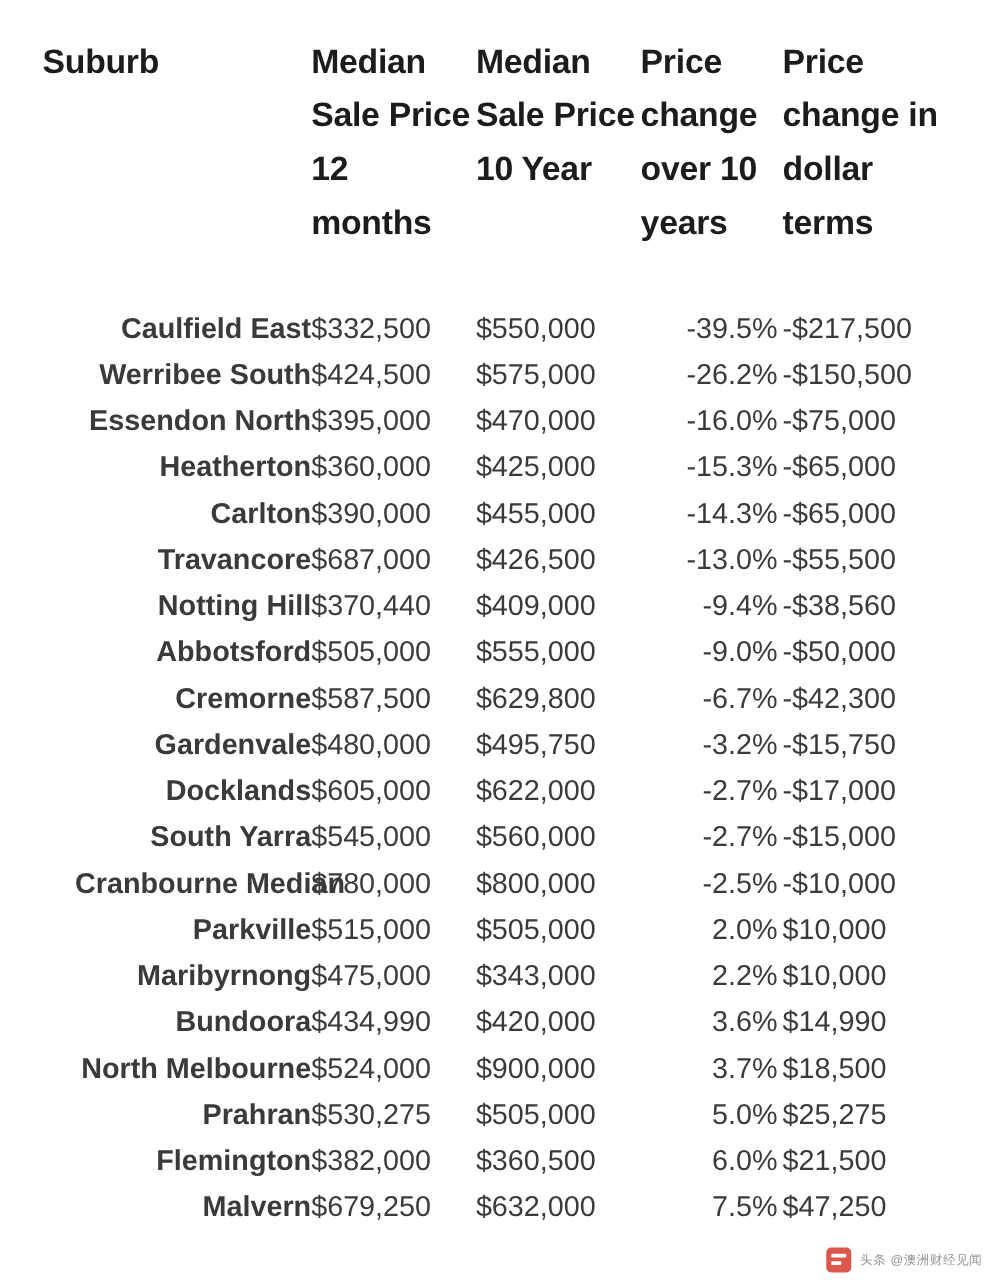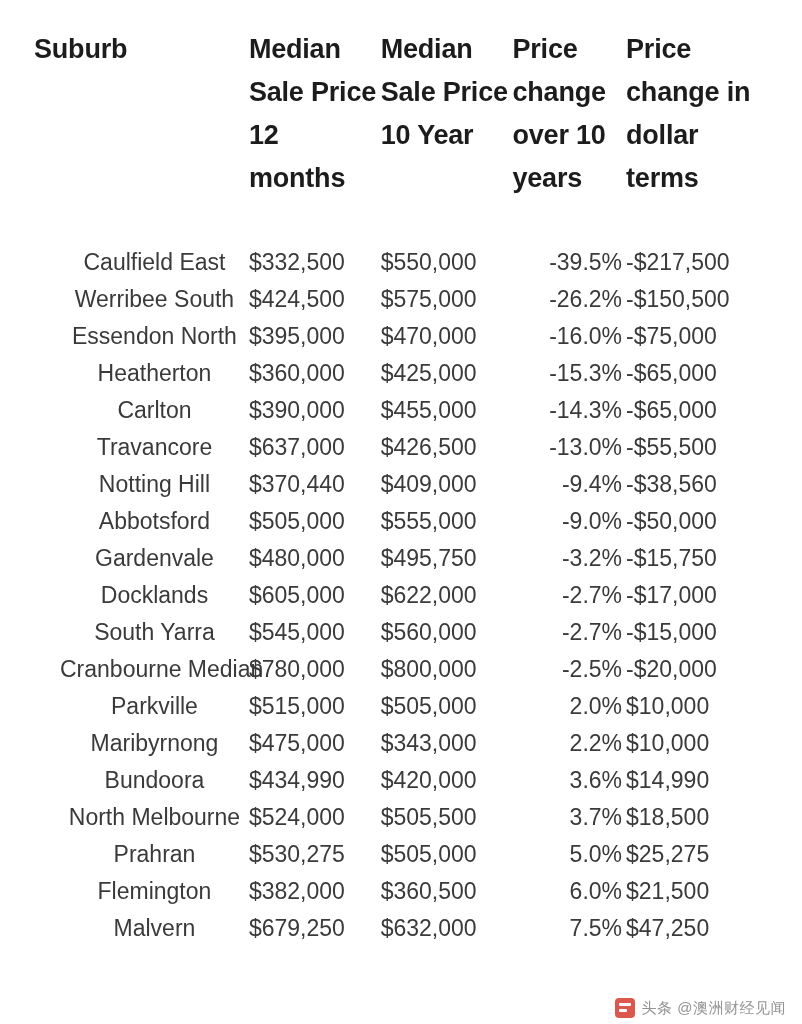--- a/index.html
+++ b/index.html
@@ -44,22 +44,23 @@
   thead th.col-dollar   { width: 140px; }
 
   tbody tr td {
     font-size: 23px;
     line-height: 37px;
     color: #3a3a3a;
     padding: 0;
     white-space: nowrap;
   }
   td.suburb {
-    text-align: center;
+    text-align: right;
     padding-left: 26px;
+    font-weight: bold;
   }
   td.num {
     text-align: left;
   }
   td.pct {
     text-align: right;
     padding-right: 4px;
   }
   td.dollar {
     text-align: left;
@@ -100,21 +101,21 @@
     content: "";
     position: absolute;
     left: 4px;
     top: 11px;
     width: 8px;
     height: 3px;
     background: #ffffff;
     border-radius: 1px;
   }
   .wm-text {
-    font-size: 15px;
+    font-size: 10px;
     color: #8a8a8a;
     letter-spacing: 0.5px;
   }
 </style>
 </head>
 <body>
 
 <div class="page">
 
   <table class="price-table">
@@ -165,40 +166,47 @@
         </tr>
         <tr>
           <td class="suburb">Carlton</td>
           <td class="num">$390,000</td>
           <td class="num">$455,000</td>
           <td class="pct">-14.3%</td>
           <td class="dollar">-$65,000</td>
         </tr>
         <tr>
           <td class="suburb">Travancore</td>
-          <td class="num">$637,000</td>
+          <td class="num">$687,000</td>
           <td class="num">$426,500</td>
           <td class="pct">-13.0%</td>
           <td class="dollar">-$55,500</td>
         </tr>
         <tr>
           <td class="suburb">Notting Hill</td>
           <td class="num">$370,440</td>
           <td class="num">$409,000</td>
           <td class="pct">-9.4%</td>
           <td class="dollar">-$38,560</td>
         </tr>
         <tr>
           <td class="suburb">Abbotsford</td>
           <td class="num">$505,000</td>
           <td class="num">$555,000</td>
           <td class="pct">-9.0%</td>
           <td class="dollar">-$50,000</td>
         </tr>
         <tr>
+          <td class="suburb">Cremorne</td>
+          <td class="num">$587,500</td>
+          <td class="num">$629,800</td>
+          <td class="pct">-6.7%</td>
+          <td class="dollar">-$42,300</td>
+        </tr>
+        <tr>
           <td class="suburb">Gardenvale</td>
           <td class="num">$480,000</td>
           <td class="num">$495,750</td>
           <td class="pct">-3.2%</td>
           <td class="dollar">-$15,750</td>
         </tr>
         <tr>
           <td class="suburb">Docklands</td>
           <td class="num">$605,000</td>
           <td class="num">$622,000</td>
@@ -210,21 +218,21 @@
           <td class="num">$545,000</td>
           <td class="num">$560,000</td>
           <td class="pct">-2.7%</td>
           <td class="dollar">-$15,000</td>
         </tr>
         <tr>
           <td class="suburb">Cranbourne Median</td>
           <td class="num">$780,000</td>
           <td class="num">$800,000</td>
           <td class="pct">-2.5%</td>
-          <td class="dollar">-$20,000</td>
+          <td class="dollar">-$10,000</td>
         </tr>
         <tr>
           <td class="suburb">Parkville</td>
           <td class="num">$515,000</td>
           <td class="num">$505,000</td>
           <td class="pct">2.0%</td>
           <td class="dollar">$10,000</td>
         </tr>
         <tr>
           <td class="suburb">Maribyrnong</td>
@@ -236,21 +244,21 @@
         <tr>
           <td class="suburb">Bundoora</td>
           <td class="num">$434,990</td>
           <td class="num">$420,000</td>
           <td class="pct">3.6%</td>
           <td class="dollar">$14,990</td>
         </tr>
         <tr>
           <td class="suburb">North Melbourne</td>
           <td class="num">$524,000</td>
-          <td class="num">$505,500</td>
+          <td class="num">$900,000</td>
           <td class="pct">3.7%</td>
           <td class="dollar">$18,500</td>
         </tr>
         <tr>
           <td class="suburb">Prahran</td>
           <td class="num">$530,275</td>
           <td class="num">$505,000</td>
           <td class="pct">5.0%</td>
           <td class="dollar">$25,275</td>
         </tr>

